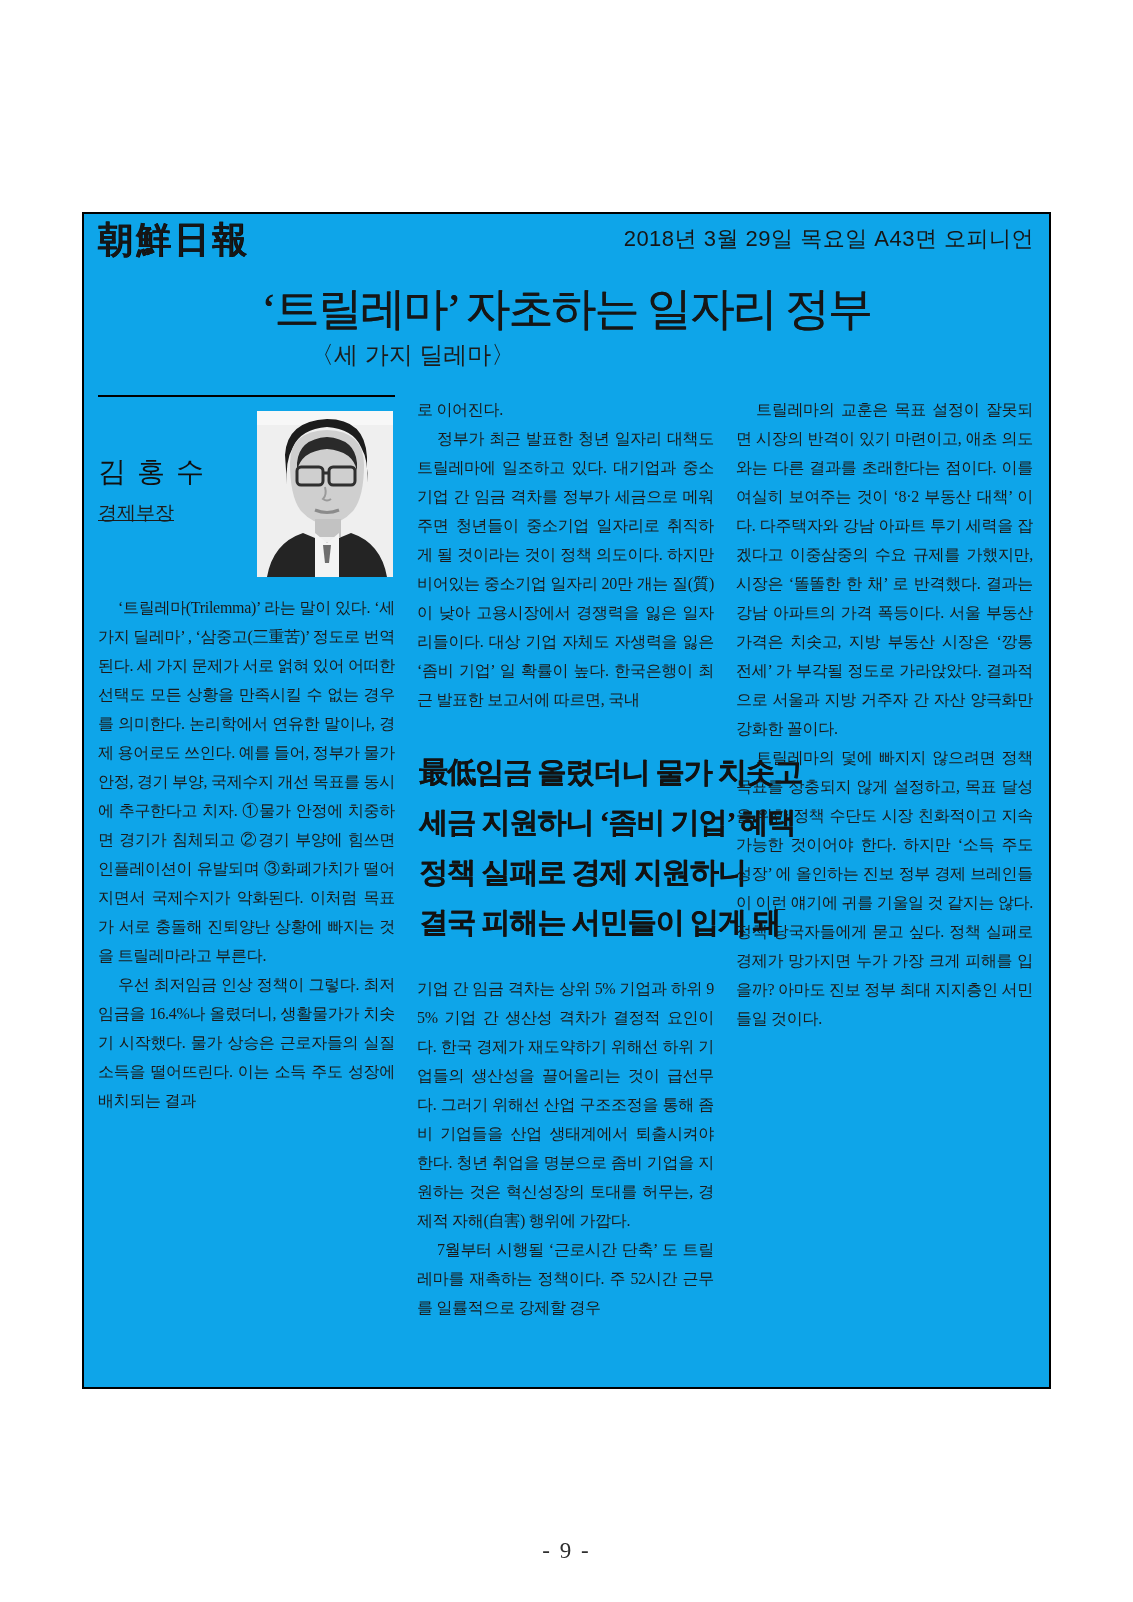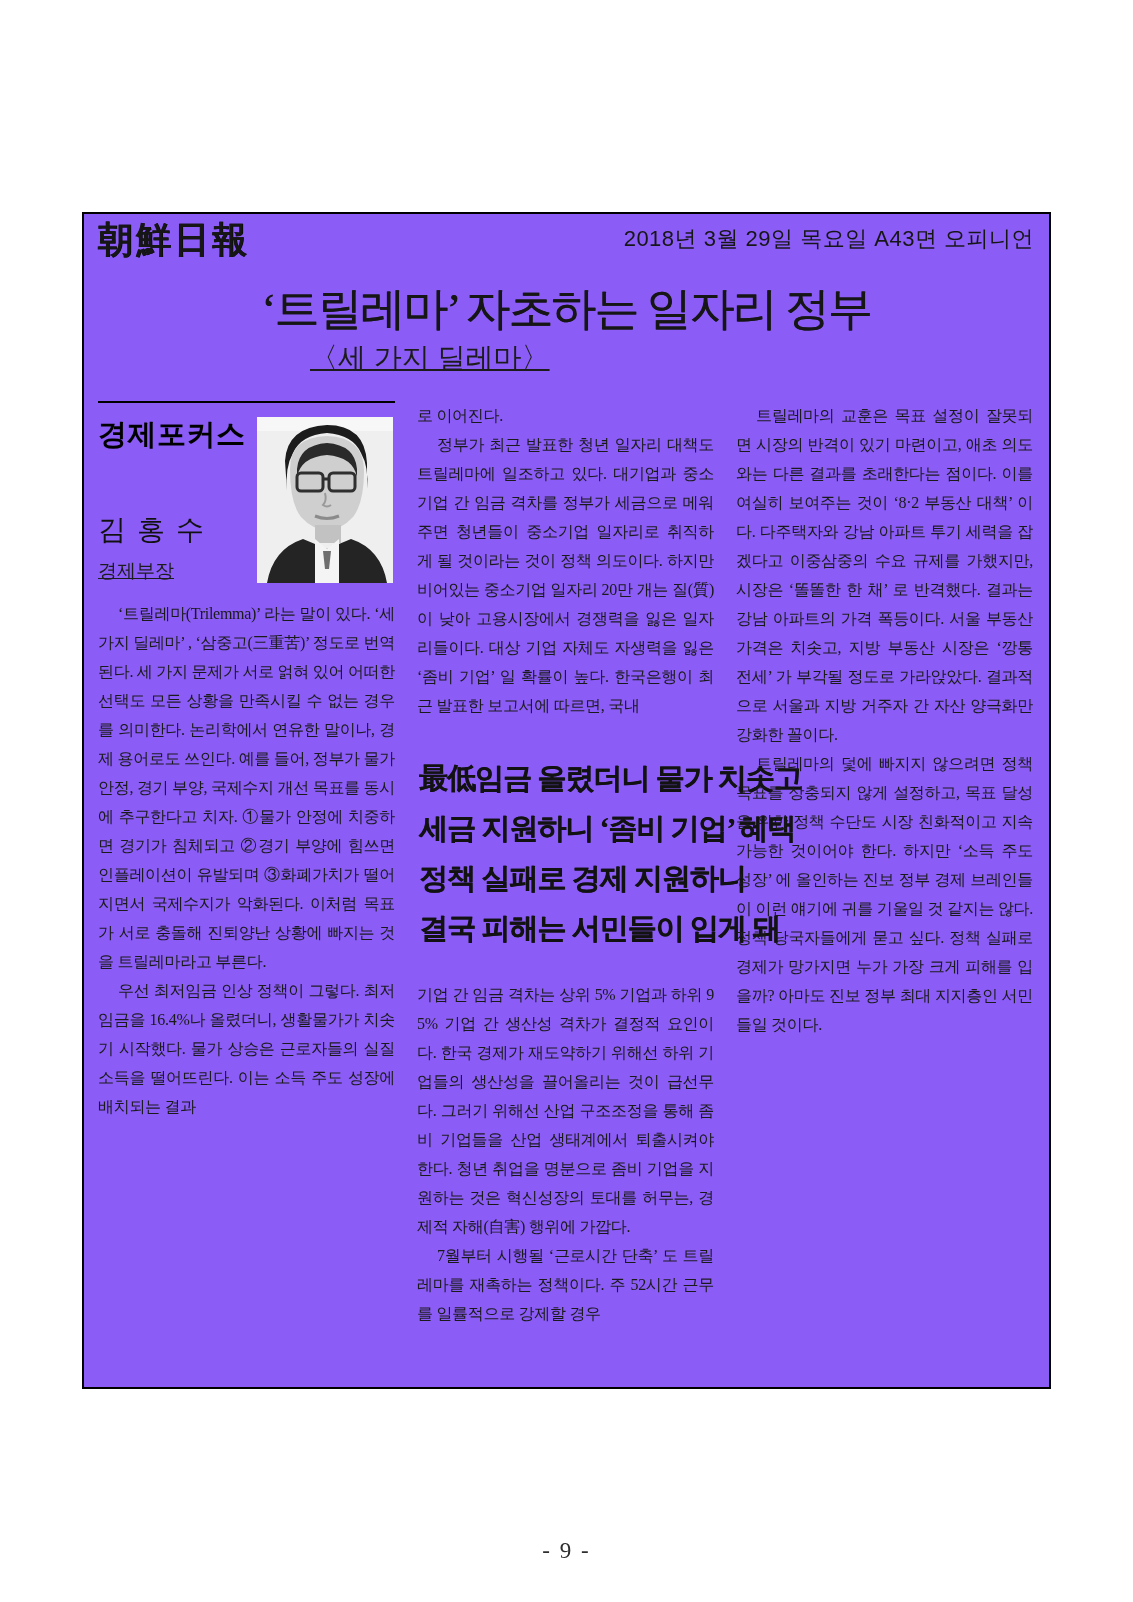--- a/index.html
+++ b/index.html
@@ -3,34 +3,34 @@
 <meta charset="utf-8">
 <style>
   * { margin:0; padding:0; box-sizing:border-box; }
   html,body { background:#ffffff; }
   .page {
     position:relative; width:1133px; height:1602px; background:#fff;
     font-family:"Liberation Serif", serif; color:#161616; overflow:hidden;
   }
   .article-box {
     position:absolute; left:82px; top:212px; width:969px; height:1177px;
-    border:2px solid #000; padding:4px 15px 0 14px; background:#8b5cf6;
+    border:2px solid #000; padding:4px 15px 0 14px; background:#0ea5e9;
   }
   .masthead-row { display:flex; justify-content:space-between; align-items:flex-start; height:48px; }
   .logo {
     font-family:"Liberation Serif", serif; font-weight:900; font-size:35px;
     letter-spacing:3px; line-height:44px; transform:scaleY(1.04); transform-origin:left top;
     text-shadow:0.6px 0 #000;
   }
   .dateline { font-family:"Liberation Sans", sans-serif; font-size:22px; padding-top:6px; letter-spacing:0.5px; }
   .headline {
     text-align:center; font-size:45px; font-weight:400; letter-spacing:-2px;
     margin-top:16px; line-height:54px; text-shadow:0.5px 0 #161616;
   }
-  .subtitle { font-family:"Liberation Sans", sans-serif; font-size:28px; margin:3px 0 0 212px; color:#1c1c1c;text-decoration:underline; }
+  .subtitle { font-family:"Liberation Sans", sans-serif; font-size:24px; margin:3px 0 0 212px; color:#1c1c1c; }
   .columns { display:flex; gap:22px; margin-top:24px; }
   .col { width:297px; }
   .col p {
     font-size:16px; line-height:29px; text-align:justify; word-break:break-all;
     letter-spacing:-0.3px; color:#1a1a1a;
   }
   .col p.indent { text-indent:20px; }
   
   .author-block { position:relative; height:198px; }
   .kicker-rule { border-top:2px solid #000; width:100%; }
@@ -64,21 +64,20 @@
     </div>
 
     <h1 class="headline">‘트릴레마’ 자초하는 일자리 정부</h1>
     <div class="subtitle">〈세 가지 딜레마〉</div>
 
     <div class="columns">
 
       <div class="col">
         <div class="author-block">
           <div class="kicker-rule"></div>
-          <div class="kicker">경제포커스</div>
           <svg class="author-photo" viewBox="0 0 136 166" xmlns="http://www.w3.org/2000/svg">
             <rect x="0" y="0" width="136" height="166" fill="#efefef"></rect>
             <rect x="0" y="0" width="136" height="14" fill="#f7f7f7"></rect>
 
             <path d="M28 44 Q30 10 70 8 Q108 8 110 46 L110 72 Q112 50 104 36 Q96 18 70 16 Q44 18 36 36 Q28 50 30 74 Z" fill="#1c1c1c"></path>
 
             <path d="M33 52 Q33 20 70 19 Q107 20 107 54 Q107 86 96 100 Q84 113 70 113 Q56 113 44 100 Q33 86 33 52" fill="#cfcfcf"></path>
             <path d="M40 52 Q42 28 70 26 Q98 28 100 52 L100 60 Q96 40 70 38 Q44 40 40 60 Z" fill="#2a2a2a"></path>
 
             <rect x="40" y="56" width="26" height="18" rx="4" fill="none" stroke="#2f2f2f" stroke-width="3"></rect>

